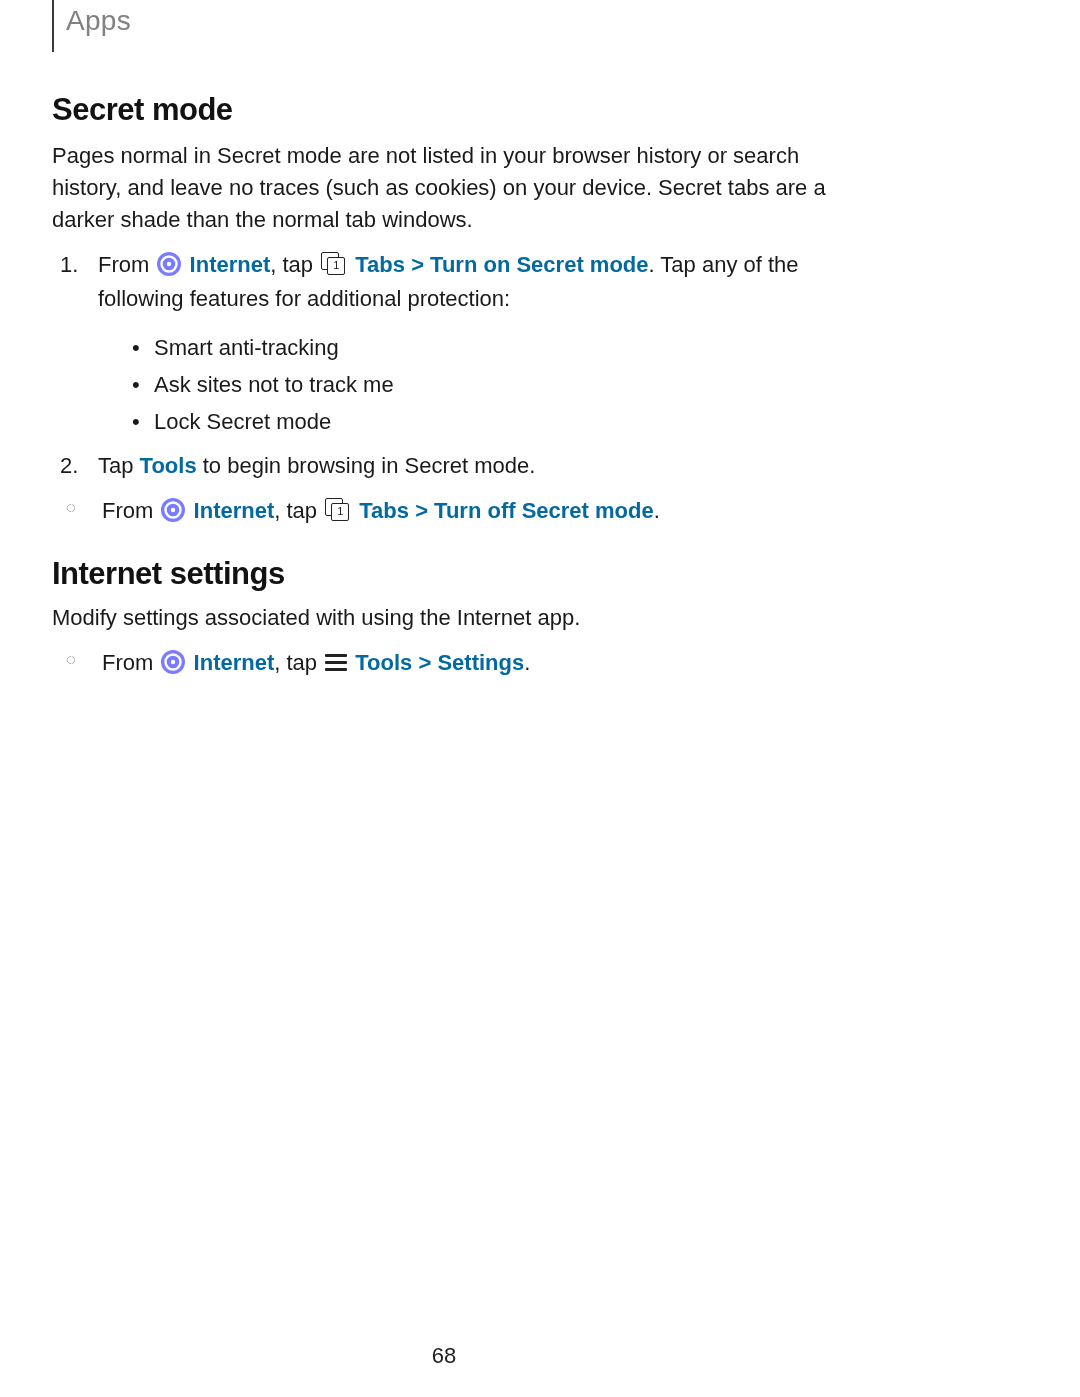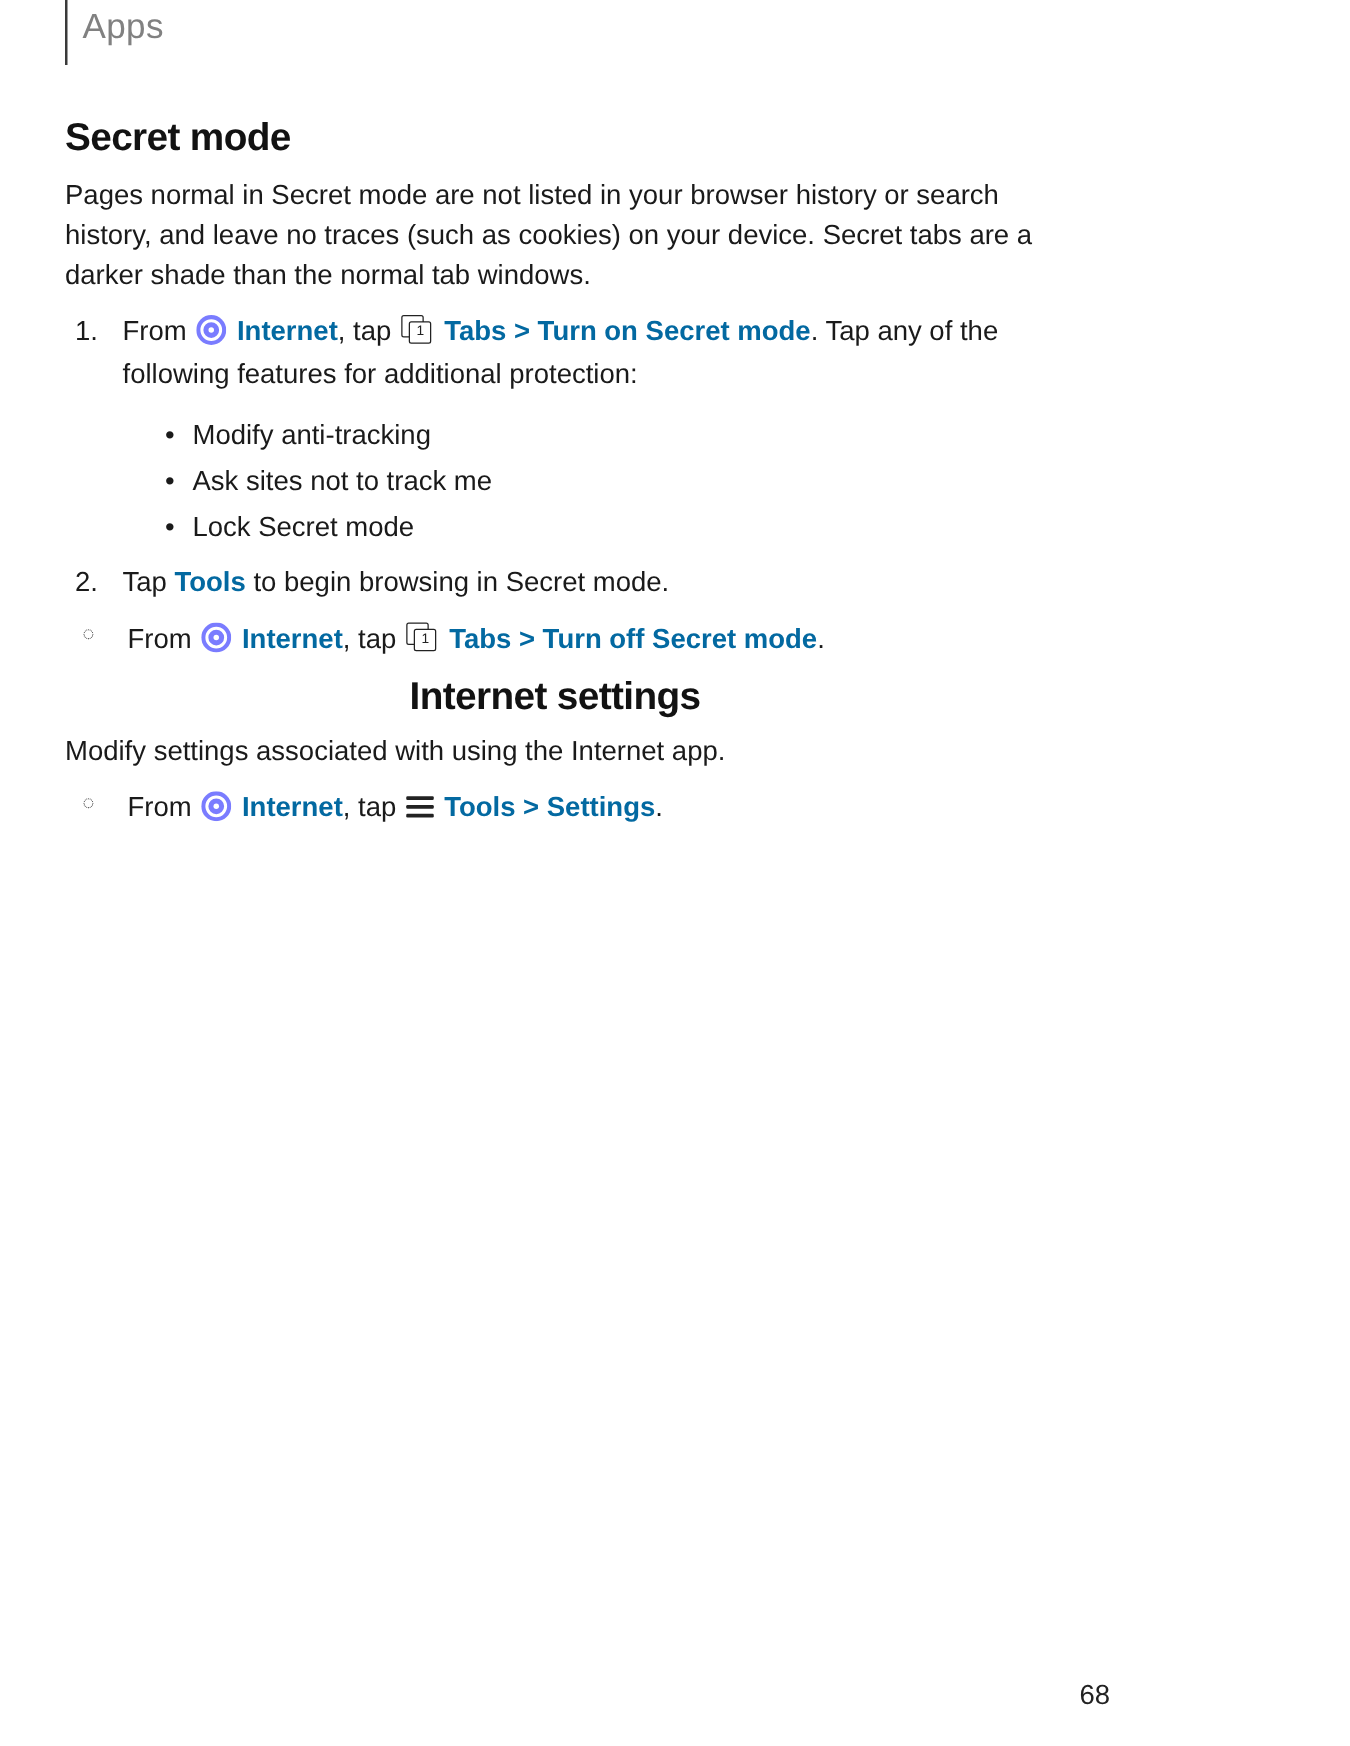--- a/index.html
+++ b/index.html
@@ -38,21 +38,21 @@
     letter-spacing: 0.3px;
   }
 
   h2.section {
     font-size: 31px;
     font-weight: 700;
     letter-spacing: -0.5px;
     margin: 40px 0 10px 0;
     color: #121212;
   }
-  h2.section.tight { margin-top: 11px; text-align: center; }
+  h2.section.tight { margin-top: 28px; }
 
   p.body {
     font-size: 22px;
     line-height: 1.45;
     margin: 12px 0;
     color: #1a1a1a;
   }
 
   .num-list {
     padding-left: 46px;
@@ -157,21 +157,21 @@
   }
   .icon-menu span:nth-child(1){ top: 0; }
   .icon-menu span:nth-child(2){ top: 7px; }
   .icon-menu span:nth-child(3){ top: 14px; }
 
   .page-number {
     position: absolute;
     bottom: 28px;
     left: 0;
     width: 100%;
-    text-align: right;
+    text-align: center;
     font-size: 22px;
     color: #222;
   }
 </style>
 </head>
 <body>
 
 <div class="page">
 
   <div class="header-bar">
@@ -202,21 +202,21 @@
       </span>
       <span class="bold">Tabs &gt; Turn on Secret mode</span><span>. Tap any of the following features for additional protection:</span>
     </div>
 
     <div style="height:2px"></div>
   </div>
 
   <div class="feature-list">
     <div class="feature-item">
       <span class="dot">•</span>
-      <span>Modify anti-tracking</span>
+      <span>Smart anti-tracking</span>
     </div>
     <div class="feature-item">
       <span class="dot">•</span>
       <span>Ask sites not to track me</span>
     </div>
     <div class="feature-item">
       <span class="dot">•</span>
       <span>Lock Secret mode</span>
     </div>
   </div>

